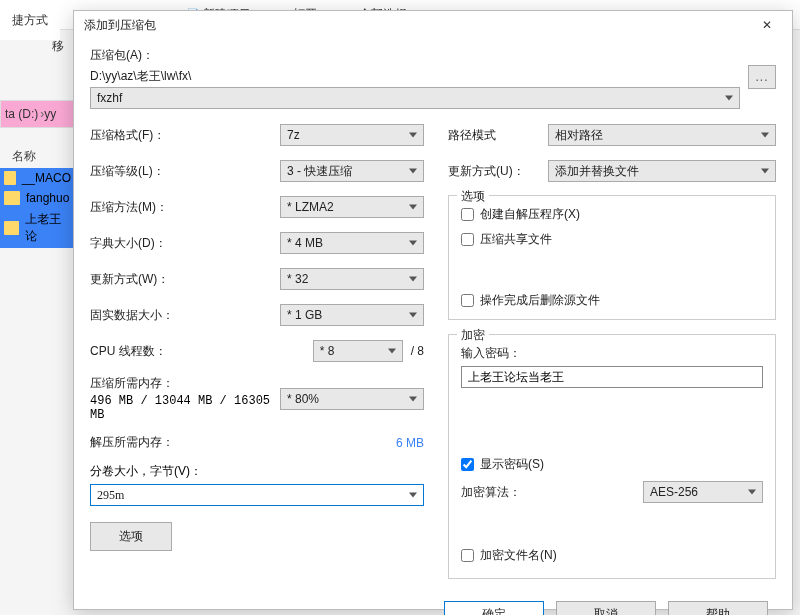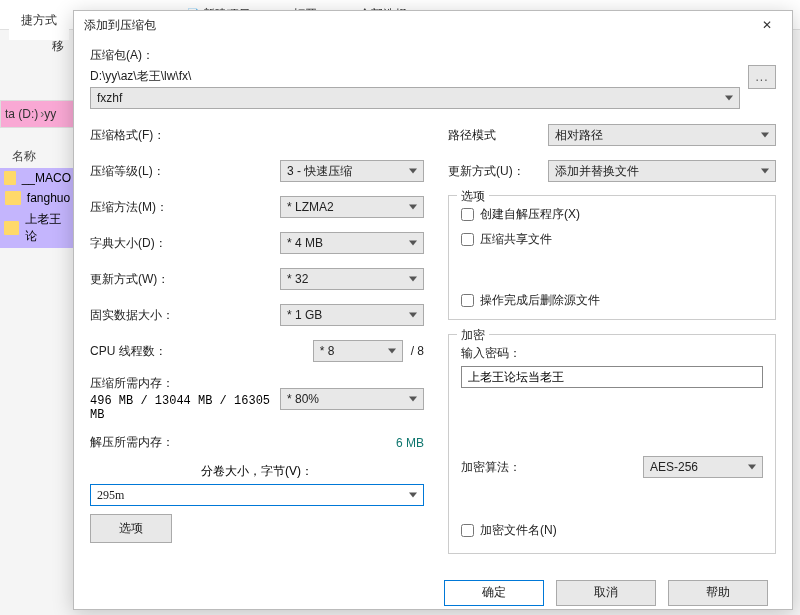--- a/index.html
+++ b/index.html
@@ -2,28 +2,28 @@
 <html><head>
   <meta charset="utf-8">
   <style>
     * { box-sizing: border-box; margin: 0; padding: 0; font-family: "Microsoft YaHei", "Segoe UI", sans-serif; font-size: 12px; }
     body { background: #f5f5f5; width: 800px; height: 615px; position: relative; overflow: hidden; }
     
     
     .bg-toolbar { position: absolute; top: 0; left: 0; right: 0; height: 30px; background: #fff; border-bottom: 1px solid #e0e0e0; display: flex; align-items: center; padding-left: 180px; gap: 4px; }
     .bg-toolbar .btn { display: flex; align-items: center; gap: 3px; padding: 2px 6px; color: #333; font-size: 12px;}
     .bg-toolbar .ico { width: 14px; height: 14px; display:inline-block;}
-    .bg-sidebar { position: absolute; left: 0; top: 0; width: 60px; height: 40px; background:#fff; display:flex; align-items:center; justify-content:center; color:#333;margin-left:9px; }
+    .bg-sidebar { position: absolute; left: 0; top: 0; width: 60px; height: 40px; background:#fff; display:flex; align-items:center; justify-content:center; color:#333; }
     .bg-move { position:absolute; left:52px; top:38px; color:#333;}
     .bg-crumb { position: absolute; left: 0; top: 100px; width: 75px; height: 28px; background: #f9a8d4; border:1px solid #ddd; display:flex; align-items:center; padding-left:4px; color:#333; }
     .bg-crumb .chev { margin-left:2px; color:#666;}
     .bg-namehdr { position:absolute; left:12px; top:148px; color:#444;}
     .bg-files { position:absolute; left:0; top:168px; width:75px;}
     .bg-file { display:flex; align-items:center; gap:6px; padding:3px 4px; }
-    .bg-file.sel { background:#c4b5fd;justify-content:center;}
+    .bg-file.sel { background:#3b82f6;}
     .bg-file .folder{width:16px;height:14px;background:#ffd96a;border-radius:1px;display:inline-block;}
     
     
     .dlg { position: absolute; left: 73px; top: 10px; width: 720px; height: 600px; background: #fff; border: 1px solid #bbb; box-shadow: 0 4px 20px rgba(0,0,0,.2); display: flex; flex-direction: column; }
     .title { height: 30px; display: flex; align-items: center; padding: 0 8px 0 10px; font-size: 12px; color: #222; }
     .title .spacer { flex: 1; }
     .title .x { width: 34px; height: 28px; display:flex; align-items:center; justify-content:center; font-size:16px; color:#333; }
     
     .body { flex: 1; padding: 8px 16px 8px 16px; display: flex; flex-direction: column; }
     
@@ -46,21 +46,21 @@
     .combo.narrow{width:90px;}
     
     .memrow { margin-bottom: 12px; display:flex; align-items:center;}
     .memrow .txtblock { width: 190px;}
     .memrow .txtblock .l1{color:#222; margin-bottom:2px;}
     .memrow .txtblock .l2{color:#000000;font-family:Liberation Mono, monospace;}
     .memrow .combo{width:144px;}
     
     .simple-row{display:flex; align-items:center; margin-bottom:12px;}
     .simple-row .lbl{flex:1; color:#222;}
-    .simple-row .val{color:#0f766e;}
+    .simple-row .val{color:#3b82f6;}
     
     .textinput{ border:1px solid #888; height:22px; padding:0 6px; width:100%; font-family:inherit; outline:none;}
     .volrow .drop{ width:100%;font-family:Liberation Serif, serif;}
     
     .fieldset { border:1px solid #ccc; padding: 10px 12px 10px 12px; margin-bottom: 14px; position:relative;}
     .fieldset .legend { position:absolute; top:-8px; left:8px; background:#fff; padding:0 4px; color:#222;}
     .check{ display:flex; align-items:center; gap:6px; margin-bottom:8px; color:#222;}
     .check:last-child{margin-bottom:0;margin-top:44px;}
     .check input{ width:13px; height:13px;}
     
@@ -139,20 +139,21 @@
       </div>
       <div class="browse">...</div>
     </div>
 
     <div class="cols">
 
       <div class="col">
         <div class="row">
           <span class="lbl">压缩格式(F)：</span>
           <div style="flex:1"></div>
+          <div class="combo">7z</div>
         </div>
         <div class="row">
           <span class="lbl">压缩等级(L)：</span>
           <div style="flex:1"></div>
           <div class="combo">3 - 快速压缩</div>
         </div>
         <div class="row">
           <span class="lbl">压缩方法(M)：</span>
           <div style="flex:1"></div>
           <div class="combo">* LZMA2</div>
@@ -183,21 +184,21 @@
             <div class="l1">压缩所需内存：</div>
             <div class="l2">496 MB / 13044 MB / 16305 MB</div>
           </div>
           <div style="flex:1"></div>
           <div class="combo">* 80%</div>
         </div>
         <div class="simple-row">
           <span class="lbl">解压所需内存：</span>
           <span class="val">6 MB</span>
         </div>
-        <div class="volrow" style="margin-bottom:8px;text-align:center;">
+        <div class="volrow" style="margin-bottom:16px;">
           <div class="lbl" style="margin-bottom:4px;">分卷大小，字节(V)：</div>
           <div class="drop" style="border:1px solid #0078d7;background:#fff;">295m</div>
         </div>
         <div class="opt-btn">选项</div>
       </div>
 
       <div class="col">
         <div class="row">
           <span class="lbl" style="width:100px">路径模式</span>
           <div class="combo full" style="flex:1">相对路径</div>
@@ -223,20 +224,24 @@
             </label>
         </div>
 
         <div class="fieldset" style="padding-bottom:14px;">
           <span class="legend">加密</span>
           <div class="enc-pass">
             <div class="lbl">输入密码：</div>
             <input class="textinput" value="上老王论坛当老王" style="">
           </div>
           <div class="enc-gap"></div>
+          <label class="check">
+              <input type="checkbox" checked="" style="">
+              <span>显示密码(S)</span>
+            </label>
           <div class="enc-row">
             <span class="lbl">加密算法：</span>
             <div class="combo">AES-256</div>
           </div>
           <label class="check" style="margin-bottom:0">
               <input type="checkbox" style="">
               <span>加密文件名(N)</span>
             </label>
         </div>
       </div>

